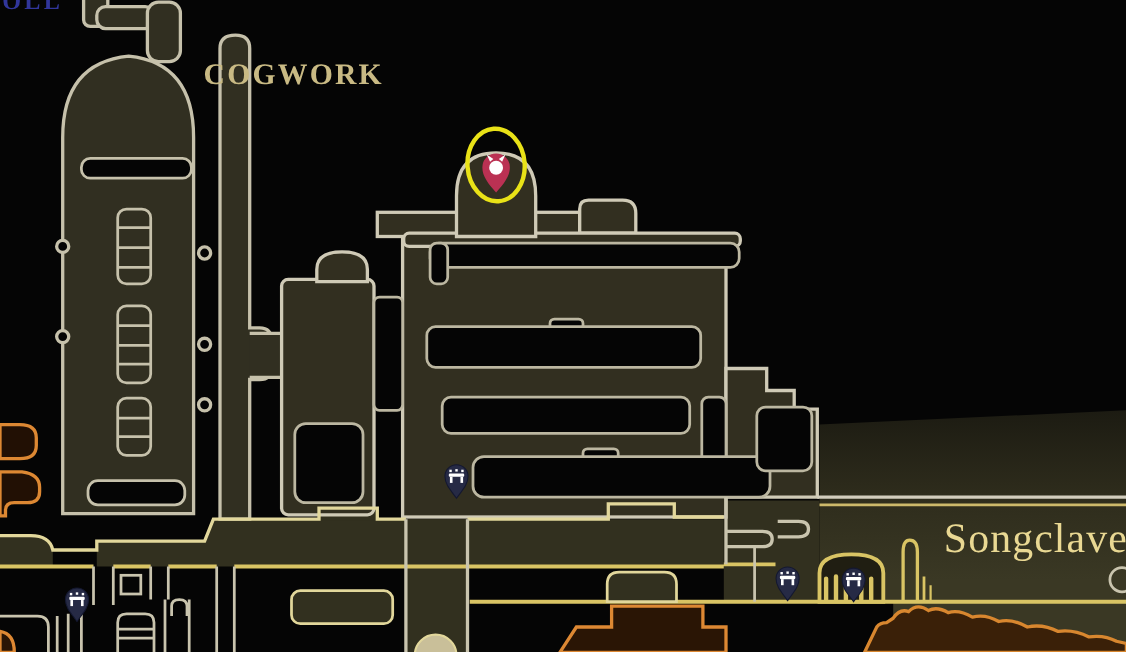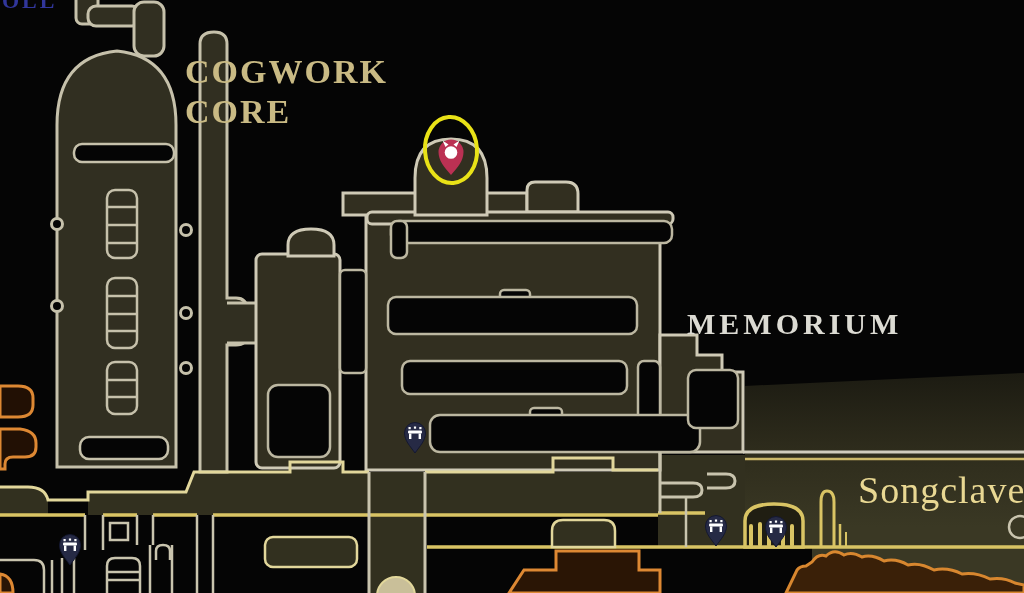--- a/index.html
+++ b/index.html
@@ -1,21 +1,21 @@
 <!DOCTYPE html>
 <html><head>
 <meta charset="utf-8">
 <style>
   html,body{margin:0;padding:0;background:#000;}
   .viewport{position:relative;width:1024px;height:593px;overflow:hidden;background:#050505;
             font-family:"Liberation Serif", serif;}
   .map-svg{position:absolute;left:0;top:0;}
   .region-label{position:absolute;color:#c9ba84;letter-spacing:2px;font-weight:600;
                 line-height:1.18;white-space:pre-line;}
-  .label-cogwork{left:185px;top:52px;font-size:34px;}
+  .label-cogwork{left:185px;top:52px;font-size:27px;}
   .label-memorium{left:687px;top:306px;font-size:30px;letter-spacing:4px;color:#dcdbd3;font-weight:600;}
   .label-songclave{left:858px;top:468px;font-size:38px;letter-spacing:1px;color:#e9d893;font-weight:400;}
   .label-edge{left:2px;top:-12px;font-size:22px;font-weight:700;color:#31369b;letter-spacing:3px;}
 </style>
 </head>
 <body>
 
 <div class="viewport">
 
 <svg class="map-svg" width="1024" height="593" viewBox="0 0 1024 593">
@@ -161,18 +161,17 @@
       </g>
 
   <g>
     <path d="M451,175 C444,167 438.5,160.5 438.5,152 A12.5,12.5 0 1 1 463.5,152 C463.5,160.5 458,167 451,175 Z" fill="#bb3153"></path>
     <circle cx="451" cy="152.5" r="6.3" fill="#ffffff"></circle>
     <path d="M445.5,147 L442.5,140.5 L448.5,144.5 Z M456.5,147 L459.5,140.5 L453.5,144.5 Z" fill="#ffffff"></path>
     <ellipse cx="451" cy="150" rx="26" ry="33" fill="none" stroke="#e9e217" stroke-width="4" transform="rotate(-4 451 150)"></ellipse>
   </g>
 </svg>
 
-<div class="region-label label-cogwork"><span>COGWORK</span><br><span>CORE</span></div>
-<div class="region-label label-memorium">MEMORIUM</div>
+<div class="region-label label-cogwork"><span>COGWORK</span><br></div>
 <div class="region-label label-songclave">Songclave</div>
 <div class="region-label label-edge">OLL</div>
 
 </div>
 
 </body></html>

